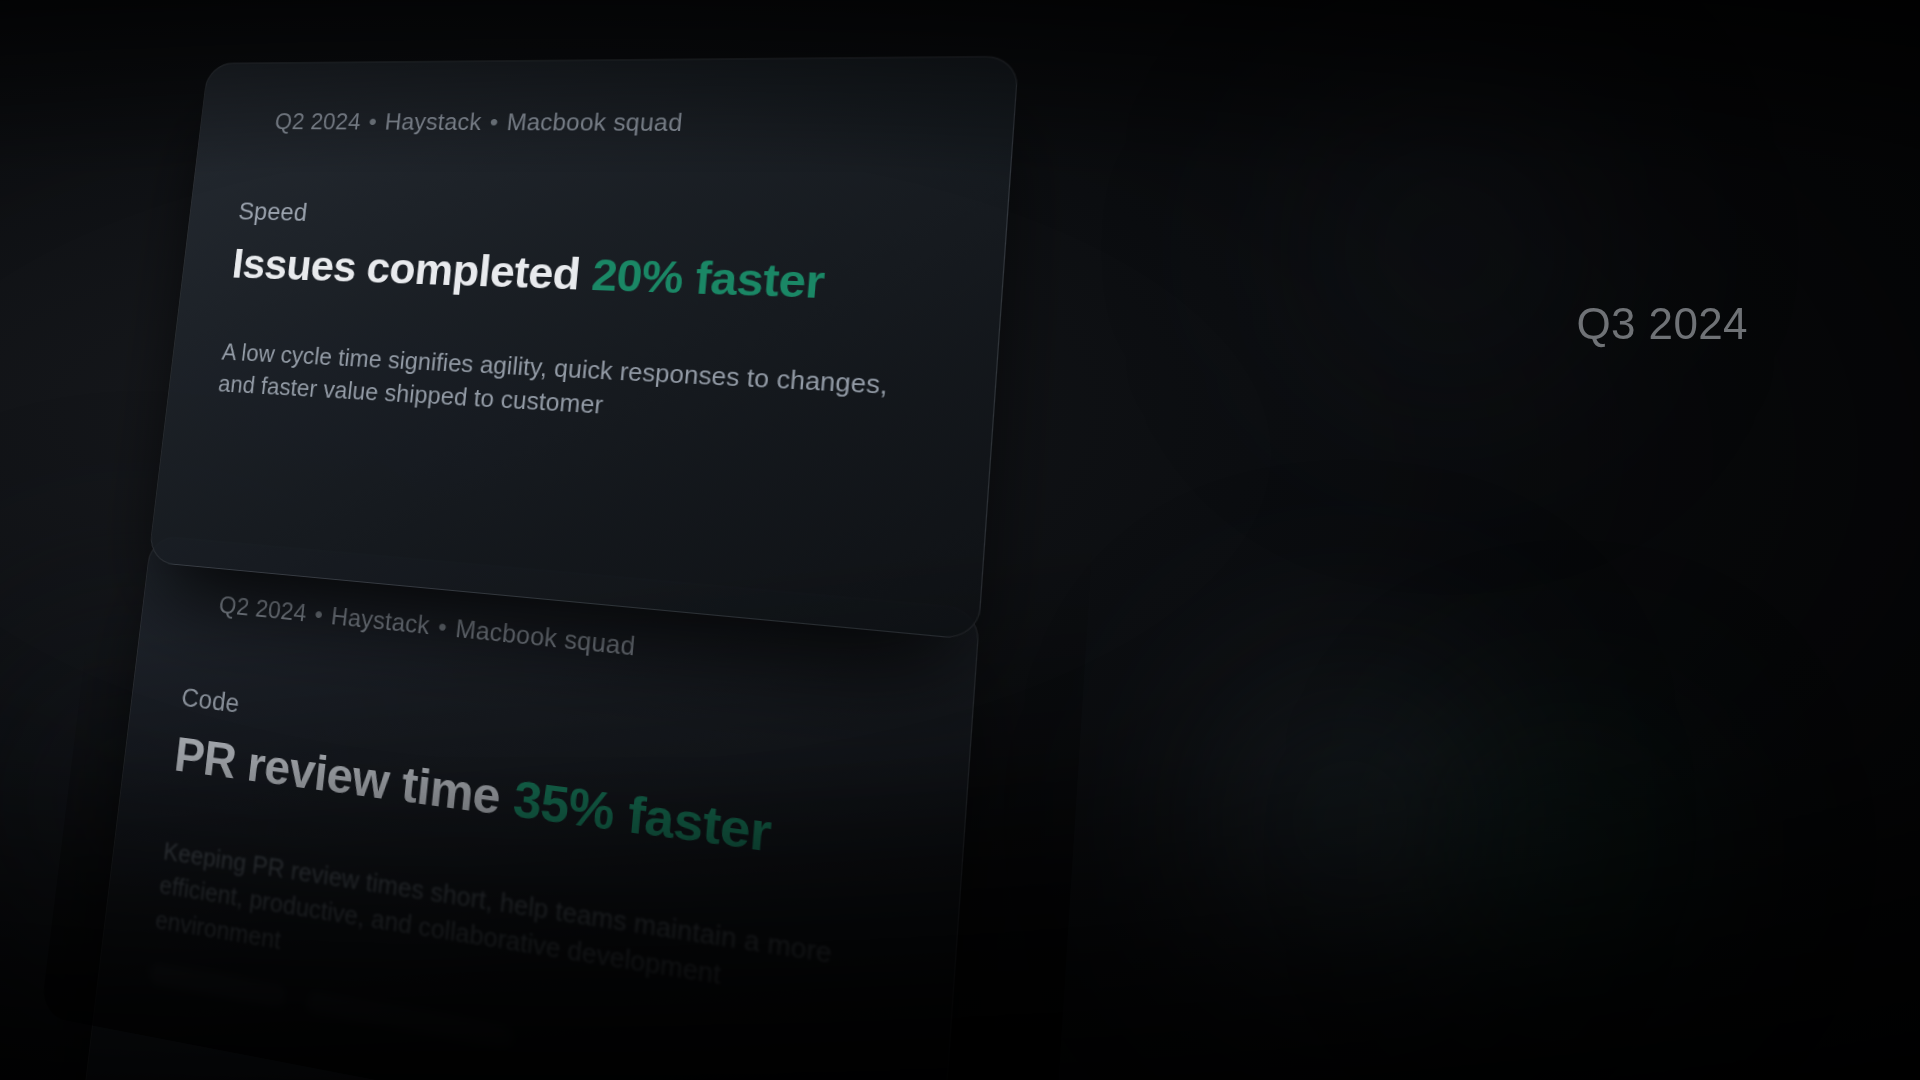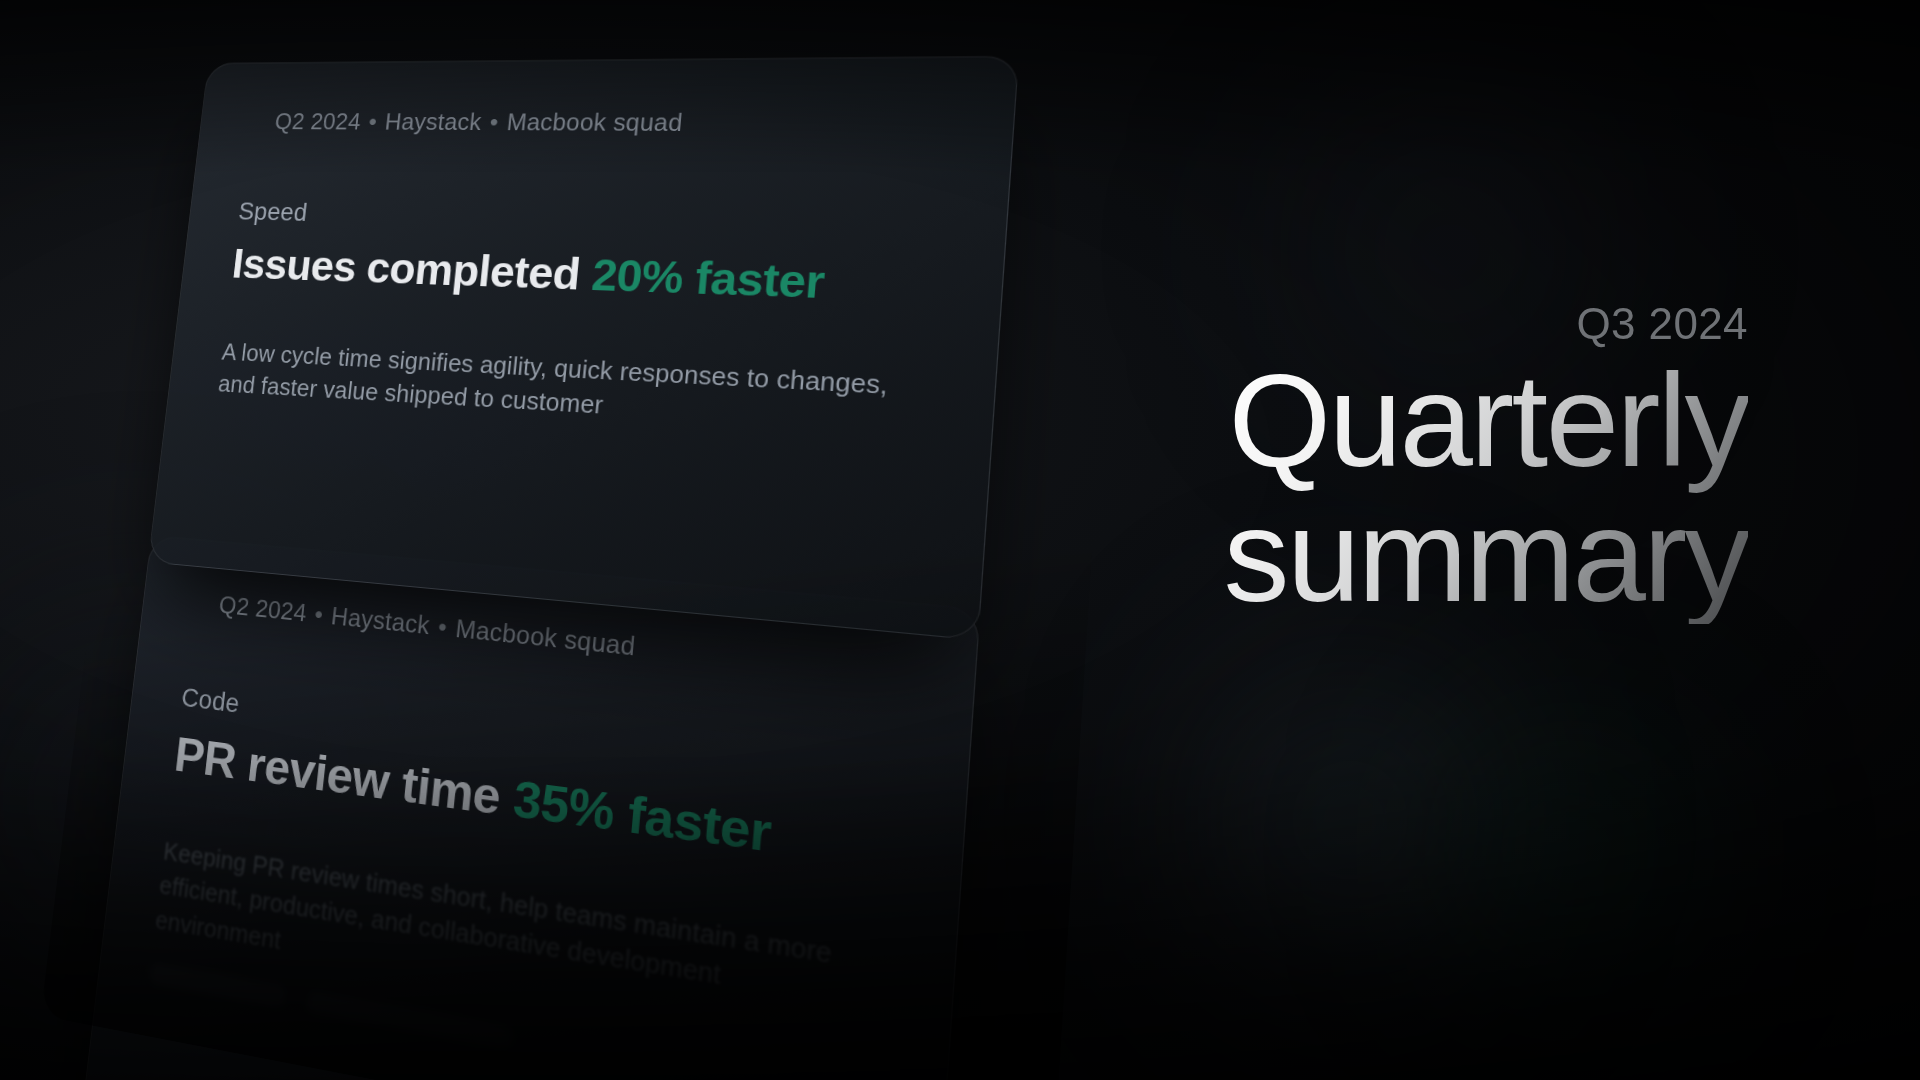--- a/index.html
+++ b/index.html
@@ -240,21 +240,17 @@
           <span class="ghost-pill" style="width:210px;margin-left:18px"></span>
         </div>
       </div>
 
       <div class="deck-shade"></div>
     </div>
   </div>
 
   <div id="title-block">
     <div id="eyebrow">Q3 2024</div>
-    <h1 id="big-title">
-      <span class="line">Quarterly</span>
-      <span class="line">summary</span>
-    </h1>
   </div>
 
   <div class="vignette"></div>
   <div class="topfade"></div>
 </div>
 
 </body></html>

